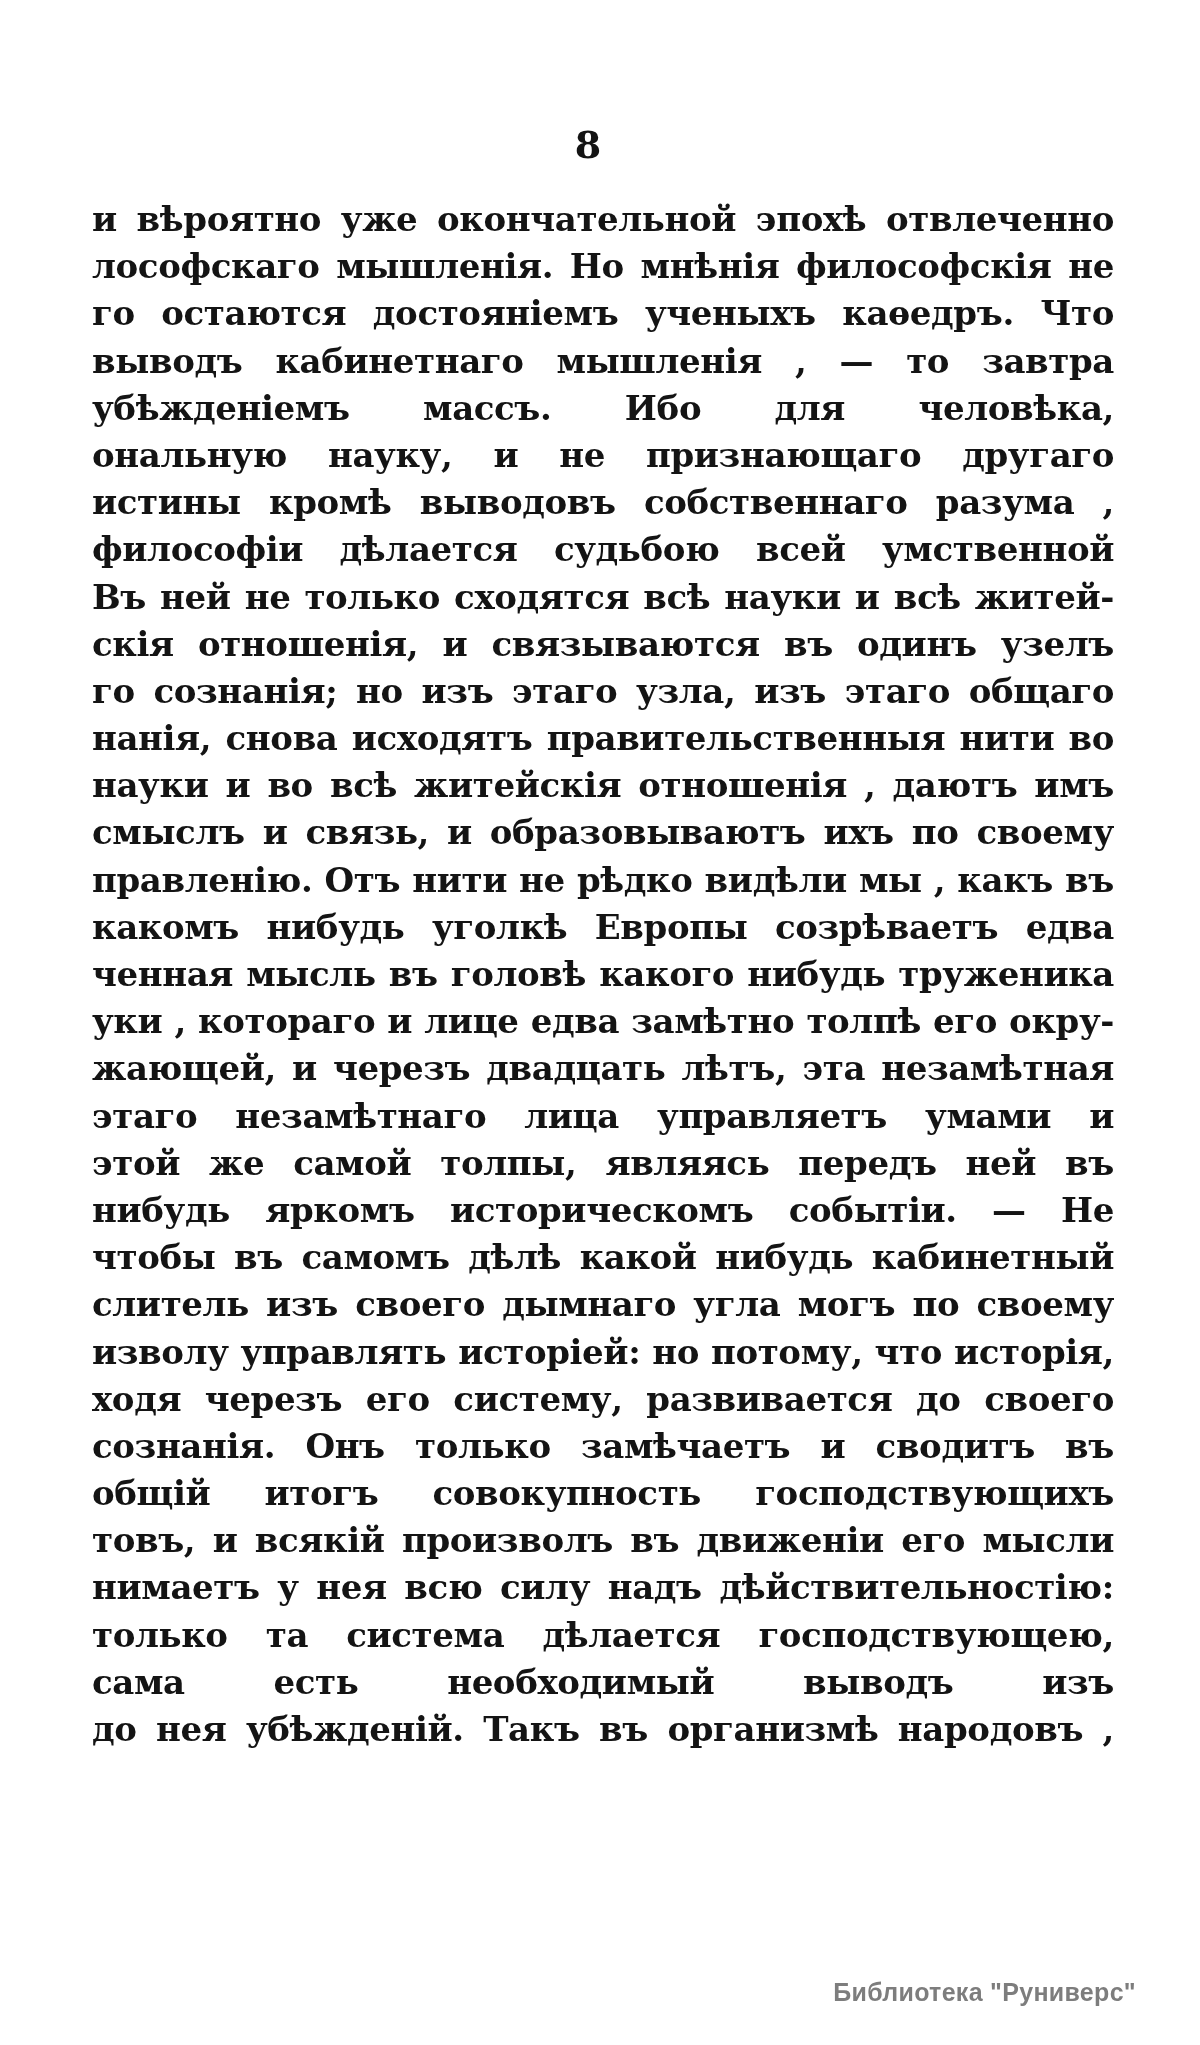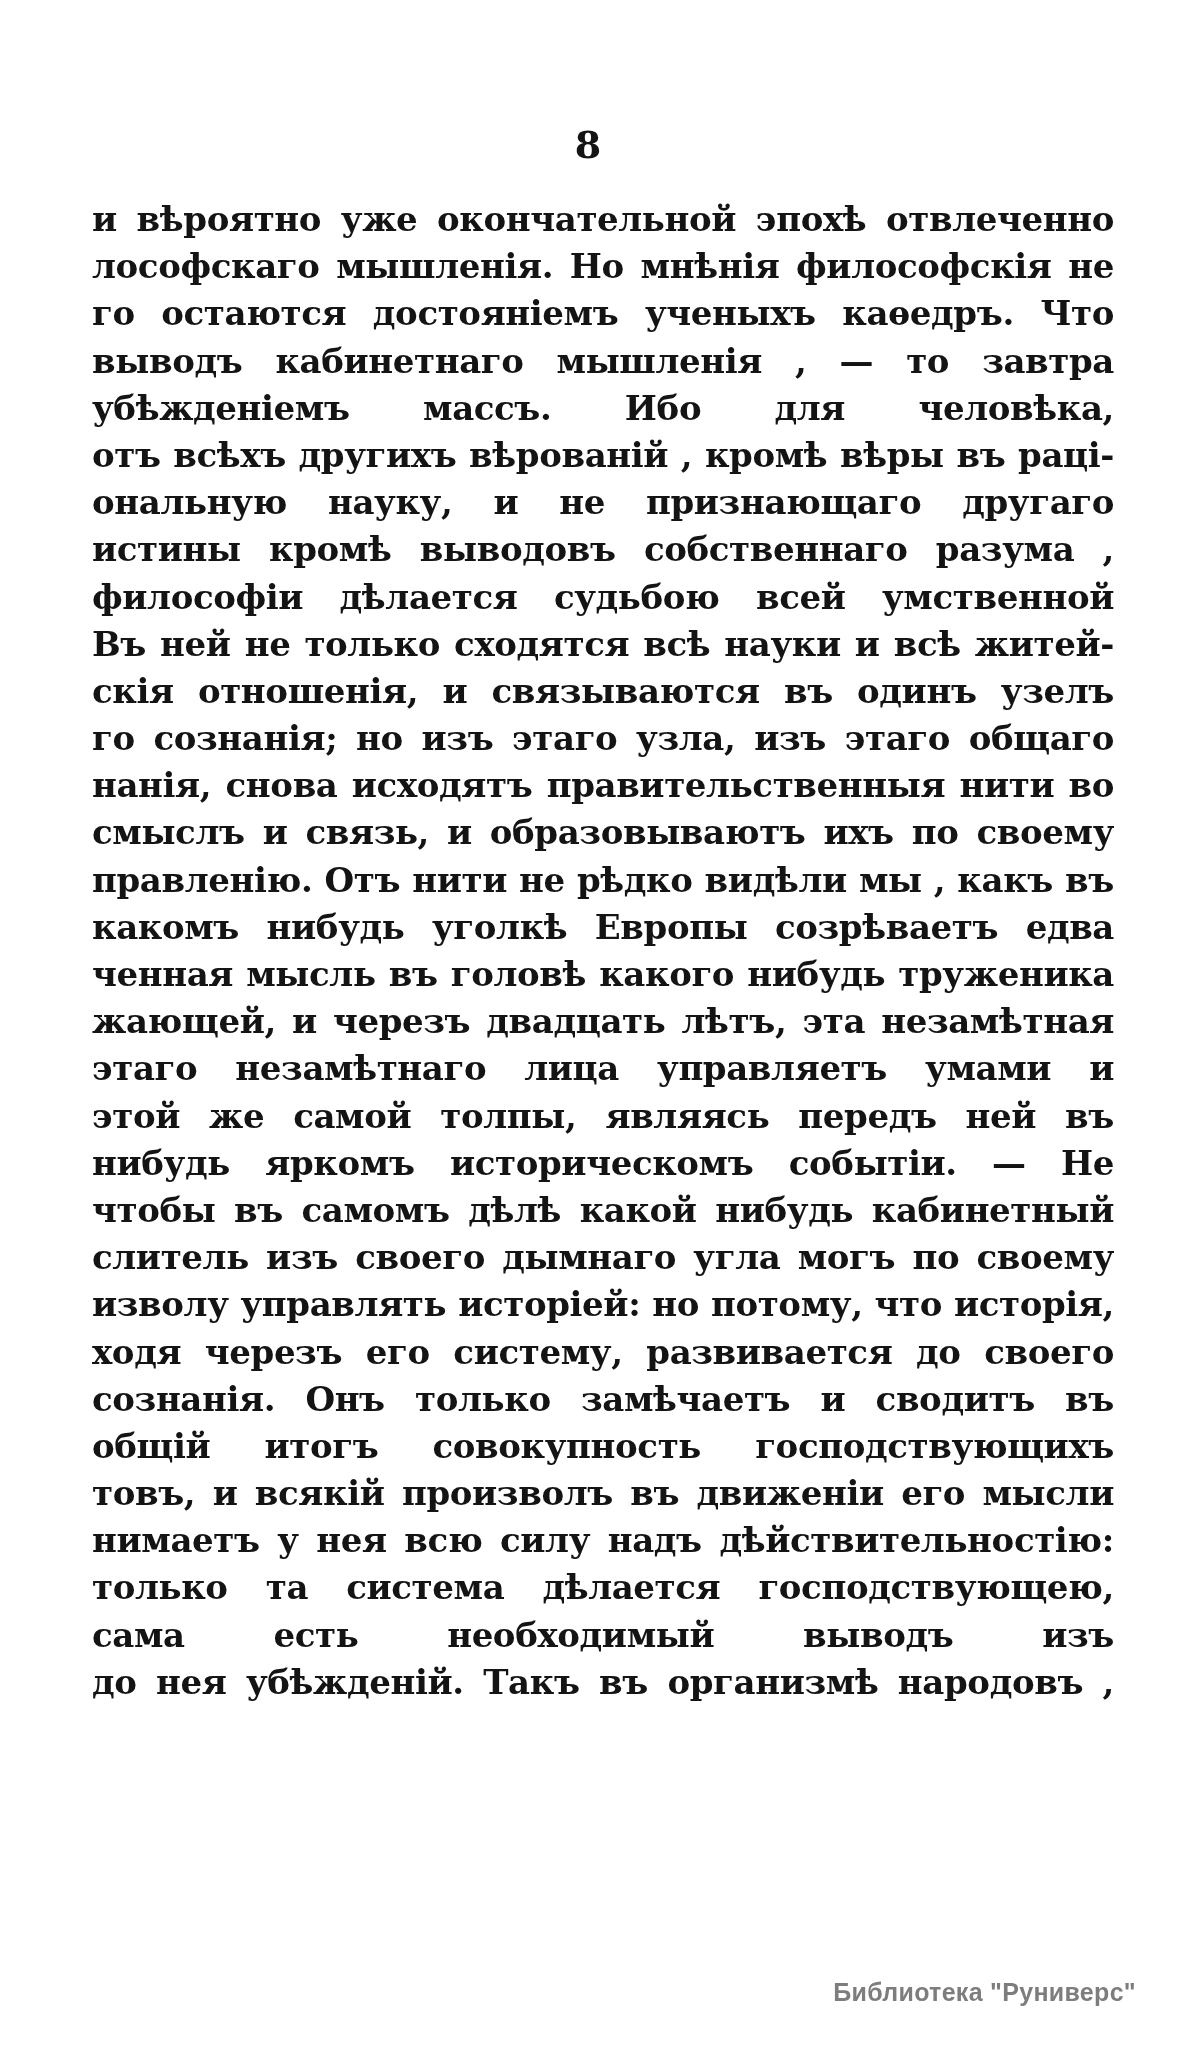--- a/index.html
+++ b/index.html
@@ -62,32 +62,33 @@
 
 <div class="page">
   <div class="page-number">8</div>
 
   <div class="text-block">
       <div class="line">и вѣроятно уже окончательной эпохѣ отвлеченно фи-</div>
       <div class="line">лософскаго мышленія. Но мнѣнія философскія не дол-</div>
       <div class="line">го остаются достояніемъ ученыхъ каѳедръ. Что нынче</div>
       <div class="line">выводъ кабинетнаго мышленія , — то завтра будетъ</div>
       <div class="line">убѣжденіемъ массъ. Ибо для человѣка, оторваннаго</div>
-      <div class="line">отъ всѣхъ другихъ вѣрованій , кромѣ вѣры въ раці-</div>
       <div class="line">ональную науку, и не признающаго другаго источника</div>
       <div class="line">истины кромѣ выводовъ собственнаго разума , судьба</div>
       <div class="line">философіи дѣлается судьбою всей умственной жизни.</div>
       <div class="line">Въ ней не только сходятся всѣ науки и всѣ житей-</div>
       <div class="line">скія отношенія, и связываются въ одинъ узелъ обща-</div>
       <div class="line">го сознанія; но изъ этаго узла, изъ этаго общаго соз-</div>
       <div class="line">нанія, снова исходятъ правительственныя нити во всѣ</div>
+      <div class="line">науки и во всѣ житейскія отношенія , даютъ имъ</div>
       <div class="line">смыслъ и связь, и образовываютъ ихъ по своему на-</div>
       <div class="line">правленію. Отъ нити не рѣдко видѣли мы , какъ въ</div>
       <div class="line">какомъ нибудь уголкѣ Европы созрѣваетъ едва замѣ-</div>
       <div class="line">ченная мысль въ головѣ какого нибудь труженика на-</div>
+      <div class="line">уки , котораго и лице едва замѣтно толпѣ его окру-</div>
       <div class="line">жающей, и черезъ двадцать лѣтъ, эта незамѣтная мысль</div>
       <div class="line">этаго незамѣтнаго лица управляетъ умами и волею</div>
       <div class="line">этой же самой толпы, являясь передъ ней въ какомъ</div>
       <div class="line">нибудь яркомъ историческомъ событіи. — Не потому ,</div>
       <div class="line">чтобы въ самомъ дѣлѣ какой нибудь кабинетный мы-</div>
       <div class="line">слитель изъ своего дымнаго угла могъ по своему про-</div>
       <div class="line">изволу управлять исторіей: но потому, что исторія, про-</div>
       <div class="line">ходя черезъ его систему, развивается до своего само-</div>
       <div class="line">сознанія. Онъ только замѣчаетъ и сводитъ въ одинъ</div>
       <div class="line">общій итогъ совокупность господствующихъ результа-</div>

